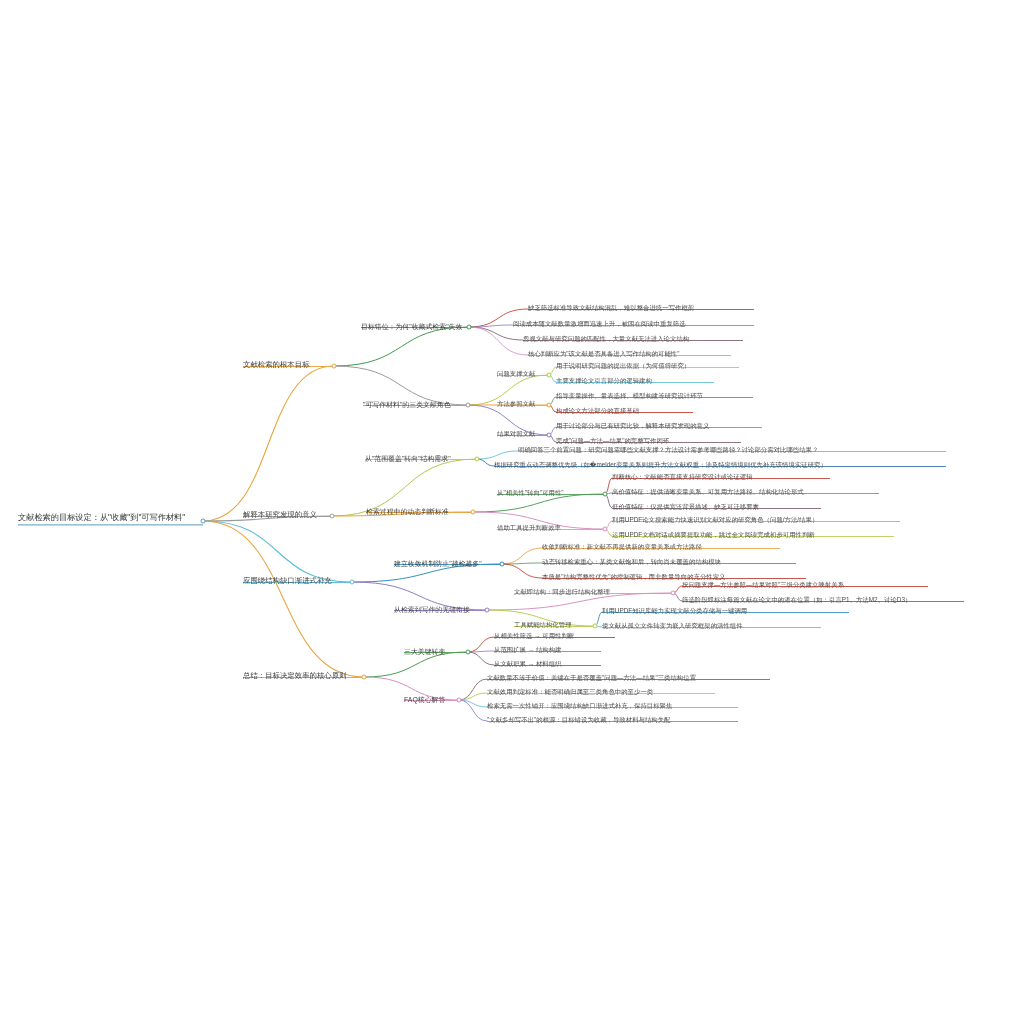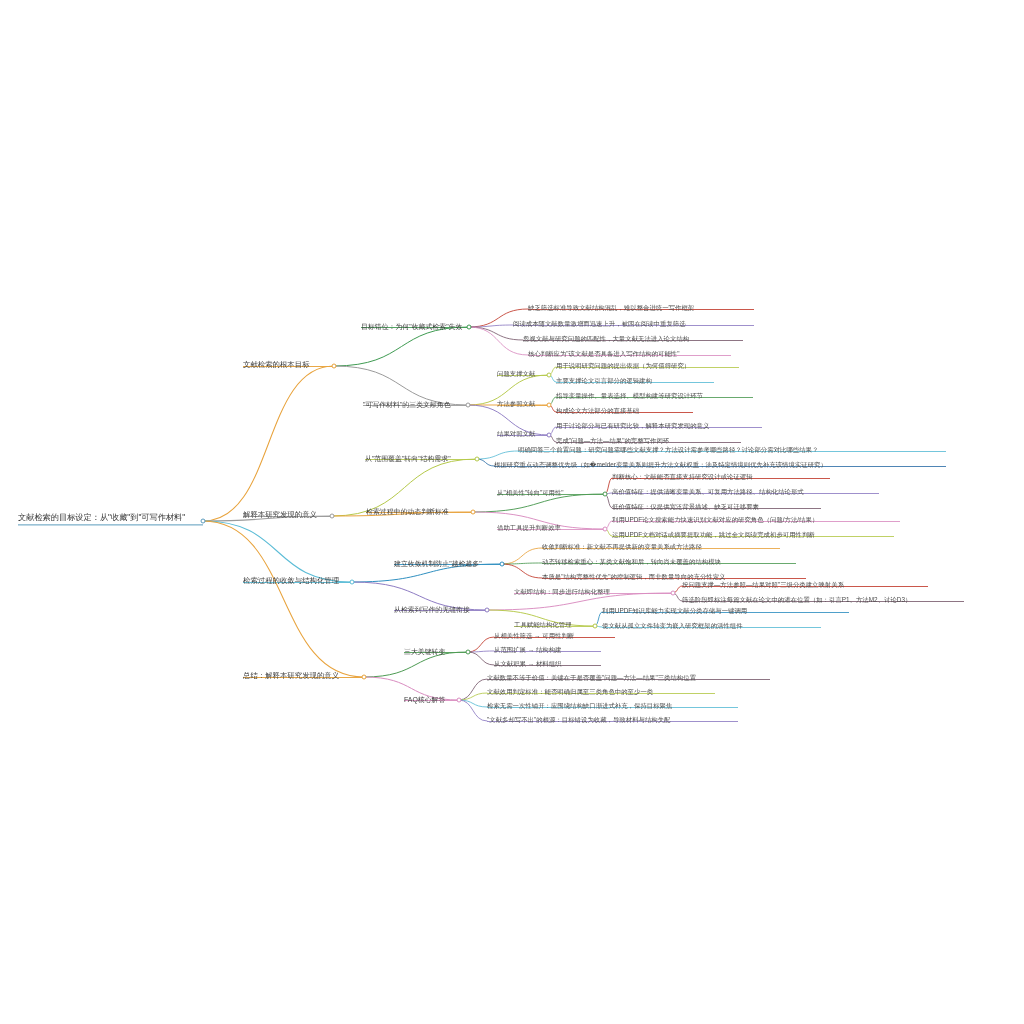--- a/index.html
+++ b/index.html
@@ -212,38 +212,38 @@
       <div class="dot" style="left: 473px; top: 512px; border-color: rgb(232, 163, 61);"></div>
       <div class="node node-l3" style="left: 497px; top: 498px;">从"相关性"转向"可用性"</div>
       <div class="dot" style="left: 605px; top: 494px; border-color: rgb(78, 155, 84);"></div>
       <div class="node node-l3" style="left: 612px; top: 482px;">判断核心：文献能否直接支持研究设计或论证逻辑</div>
       <div class="node node-l3" style="left: 612px; top: 497px;">高价值特征：提供清晰变量关系、可复用方法路径、结构化结论形式</div>
       <div class="node node-l3" style="left: 612px; top: 512px;">低价值特征：仅提供宽泛背景描述、缺乏可迁移要素</div>
       <div class="node node-l3" style="left: 497px; top: 533px;">借助工具提升判断效率</div>
       <div class="dot" style="left: 605px; top: 529px; border-color: rgb(217, 140, 192);"></div>
       <div class="node node-l3" style="left: 612px; top: 525px;">利用UPDF论文搜索能力快速识别文献对应的研究角色（问题/方法/结果）</div>
       <div class="node node-l3" style="left: 612px; top: 540px;">运用UPDF文档对话或摘要提取功能，跳过全文阅读完成初步可用性判断</div>
-      <div class="node node-l1" style="left: 243px; top: 586px;">检索过程的收敛与结构化管理</div>
+      <div class="node node-l1" style="left: 243px; top: 586px;">应围绕结构缺口渐进式补充</div>
       <div class="dot" style="left: 352px; top: 582px; border-color: rgb(91, 188, 214);"></div>
       <div class="node node-l2" style="left: 394px; top: 568px;">建立收敛机制防止"越检越多"</div>
       <div class="dot" style="left: 502px; top: 564px; border-color: rgb(47, 143, 192);"></div>
       <div class="node node-l3" style="left: 542px; top: 552px;">收敛判断标准：新文献不再提供新的变量关系或方法路径</div>
       <div class="node node-l3" style="left: 542px; top: 567px;">动态转移检索重心：某类文献饱和后，转向尚未覆盖的结构模块</div>
       <div class="node node-l3" style="left: 542px; top: 582px;">本质是"结构完整性优先"的控制逻辑，而非数量导向的充分性定义</div>
       <div class="node node-l2" style="left: 394px; top: 614px;">从检索到写作的无缝衔接</div>
       <div class="dot" style="left: 487px; top: 610px; border-color: rgb(142, 124, 195);"></div>
       <div class="node node-l3" style="left: 514px; top: 597px;">文献即结构：同步进行结构化整理</div>
       <div class="dot" style="left: 673px; top: 593px; border-color: rgb(217, 140, 192);"></div>
       <div class="node node-l3" style="left: 682px; top: 590px;">按问题支撑—方法参照—结果对照"三级分类建立映射关系</div>
       <div class="node node-l3" style="left: 682px; top: 605px;">筛选阶段即标注每篇文献在论文中的潜在位置（如：引言P1、方法M2、讨论D3）</div>
       <div class="node node-l3" style="left: 514px; top: 630px;">工具赋能结构化管理</div>
       <div class="dot" style="left: 595px; top: 626px; border-color: rgb(181, 201, 74);"></div>
       <div class="node node-l3" style="left: 602px; top: 616px;">利用UPDF知识库能力实现文献分类存储与一键调用</div>
       <div class="node node-l3" style="left: 602px; top: 631px;">使文献从孤立文件转变为嵌入研究框架的活性组件</div>
-      <div class="node node-l1" style="left: 243px; top: 681px;">总结：解释本研究发现的意义</div>
+      <div class="node node-l1" style="left: 243px; top: 681px;">总结：目标决定效率的核心原则</div>
       <div class="dot" style="left: 364px; top: 677px; border-color: rgb(232, 163, 61);"></div>
       <div class="node node-l2" style="left: 404px; top: 656px;">三大关键转变</div>
       <div class="dot" style="left: 468px; top: 652px; border-color: rgb(78, 155, 84);"></div>
       <div class="node node-l3" style="left: 494px; top: 641px;">从相关性筛选 → 可用性判断</div>
       <div class="node node-l3" style="left: 494px; top: 655px;">从范围扩展 → 结构构建</div>
       <div class="node node-l3" style="left: 494px; top: 669px;">从文献积累 → 材料组织</div>
       <div class="node node-l2" style="left: 404px; top: 704px;">FAQ核心解答</div>
       <div class="dot" style="left: 459px; top: 700px; border-color: rgb(217, 140, 192);"></div>
       <div class="node node-l3" style="left: 487px; top: 683px;">文献数量不等于价值：关键在于是否覆盖"问题—方法—结果"三类结构位置</div>
       <div class="node node-l3" style="left: 487px; top: 697px;">文献效用判定标准：能否明确归属至三类角色中的至少一类</div>

